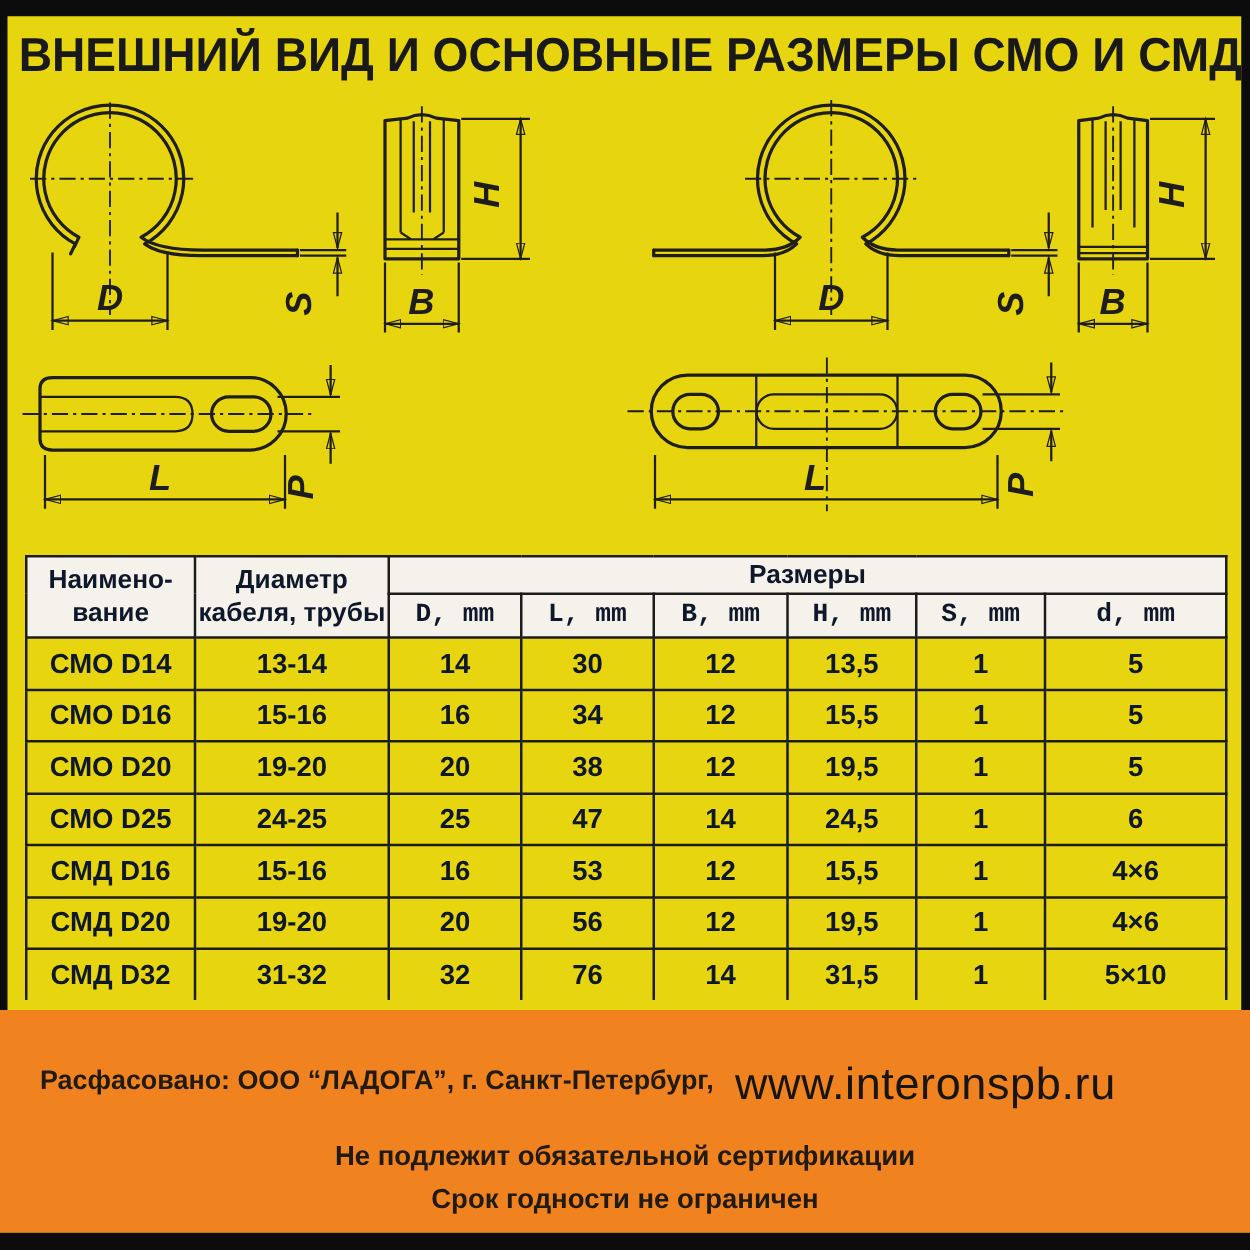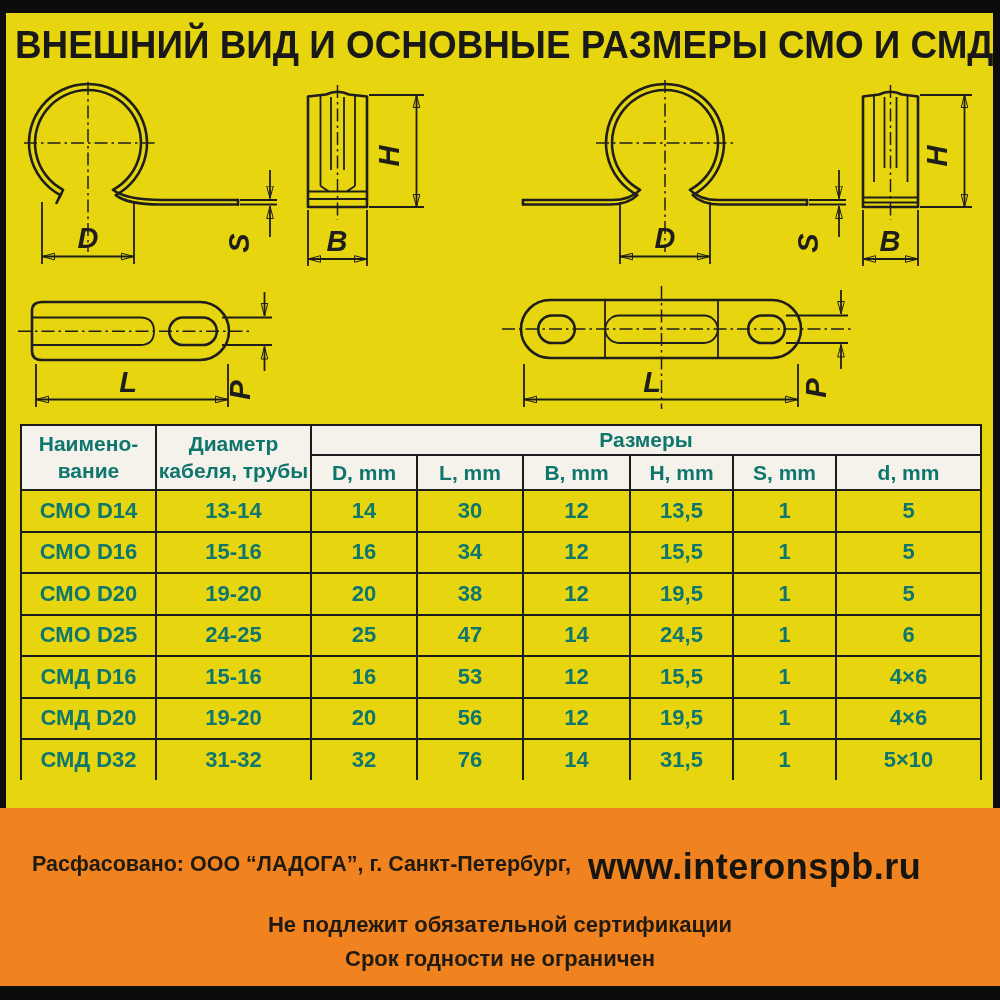--- a/index.html
+++ b/index.html
@@ -21,37 +21,37 @@
   }
 
   svg.drawings{position:absolute;left:0;top:75px;width:1000px;height:345px;}
   svg.drawings path, svg.drawings line{fill:none;stroke:#1f1e1c;}
   .part{stroke-width:2.6;stroke-linecap:round;stroke-linejoin:round;}
   .thin{stroke-width:1.8;}
   .cl{stroke-width:1.5;stroke-dasharray:13 4 2.5 4;}
   .dimlabel{font:italic bold 29px "Liberation Sans",sans-serif;fill:#1e1d1b;stroke:none;}
 
   table.dims{
-    position:absolute;left:20px;top:424px;width:960px;
+    position:absolute;left:20px;top:444px;width:960px;
     border-collapse:collapse;table-layout:fixed;
-    font-weight:bold;font-size:22px;color:#0f766e;
+    font-weight:bold;font-size:22px;color:#0f172a;
   }
   table.dims th, table.dims td{
     border:2.4px solid #1c1c1c;text-align:center;vertical-align:middle;padding:0;
   }
   table.dims thead th{background:#f4f2ea;font-size:21px;}
   table.dims .hr1{height:30px;}
-  table.dims .hr2 th{height:33px;}
+  table.dims .hr2 th{height:33px;font-family:Liberation Mono, monospace;}
   table.dims tbody td{height:39.5px;background:transparent;}
   table.dims tbody tr:last-child td{border-bottom:none;}
   .two-line{white-space:pre-line;line-height:1.25;}
 
   .footer{position:absolute;left:0;top:808px;width:1000px;height:178px;background:#f0831f;}
   .addr{position:absolute;left:32px;top:40px;font-size:21.5px;font-weight:bold;line-height:1.55;color:#201a10;}
-  .site{position:absolute;left:588px;top:38px;width:400px;font-size:36px;font-weight:bold;letter-spacing:0.5px;color:#17150f;}
+  .site{position:absolute;left:588px;top:38px;width:400px;font-size:36px;font-weight:normal;letter-spacing:0.5px;color:#17150f;}
   .cert{position:absolute;left:0;top:104px;width:1000px;text-align:center;font-size:22px;font-weight:bold;color:#201a10;}
   .shelf{position:absolute;left:0;top:138px;width:1000px;text-align:center;font-size:22px;font-weight:bold;color:#201a10;}
 </style>
 </head>
 <body>
 
 <div class="stage">
 
   <div class="bar top"></div>
   <div class="bar left"></div>

